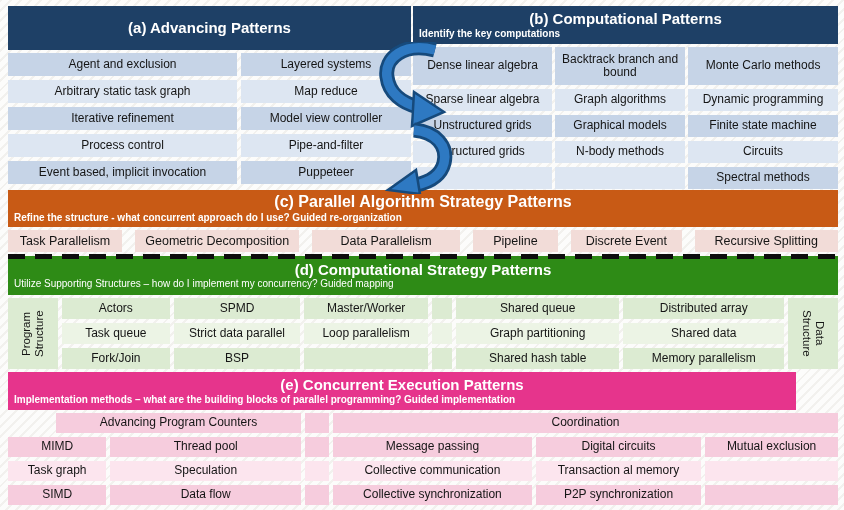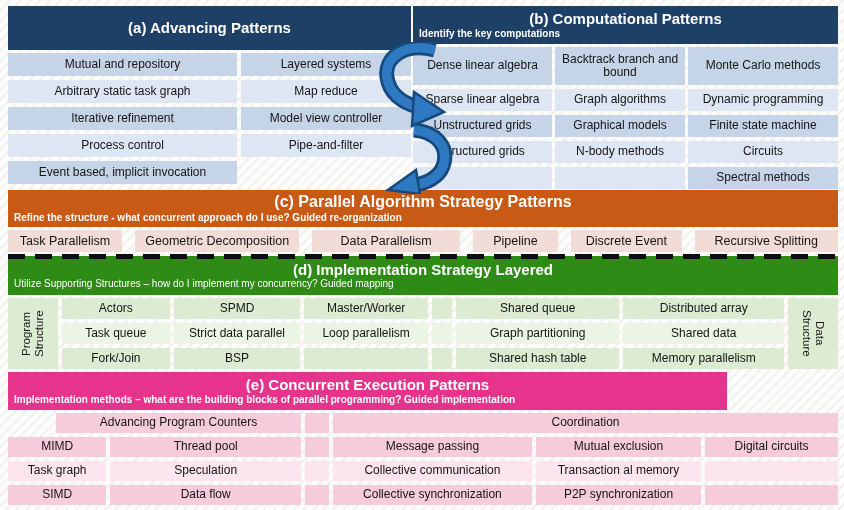--- a/index.html
+++ b/index.html
@@ -52,50 +52,51 @@
 
   #secD{left:8px;top:256px;width:830px;}
   #secD .hdr{height:39px;}
   #secD .hdr .t{font-size:15px;}
   #secD .grid{margin-top:3px;grid-template-columns:50px 108fr 127fr 124fr 20px 164fr 161fr 50px;grid-template-rows:repeat(3,21px);gap:4px;}
   .pl{grid-column:1;grid-row:1/4;}
   .dl{grid-column:8;grid-row:1/4;}
   .vtext{writing-mode:vertical-rl;font-size:11.5px;line-height:1.15;max-height:66px;text-align:center;color:#151515;}
   .vtext.flip{transform:rotate(180deg);}
 
-  #secEh{left:8px;top:372px;width:719px;}
+  #secEh{left:8px;top:372px;width:788px;}
   #secEh .hdr{height:38px;}
   #secEh .hdr .t{font-size:15px;}
   #secEb{left:8px;top:413px;width:830px;}
   #secEb .grid{grid-template-columns:97fr 188fr 24px 196fr 163fr 131fr;grid-template-rows:repeat(4,20px);gap:4px;}
   .ghl{grid-column:1/3;grid-row:1;margin-left:48px;}
   .ghsp{grid-column:3;grid-row:1;}
   .ghr{grid-column:4/7;grid-row:1;}
 
   #arrows{position:absolute;left:378px;top:42px;width:88px;height:152px;z-index:10;pointer-events:none;}
 </style>
 </head>
 <body>
 
 <div id="canvas">
 
   <div class="sec" id="secA">
     <div class="hdr navy">
       <div class="t">(a) Advancing Patterns</div>
     </div>
     <div class="grid">
-      <div class="cell bd">Mutual and repository</div>
+      <div class="cell bd">Agent and exclusion</div>
       <div class="cell bd">Layered systems</div>
       <div class="cell bl">Arbitrary static task graph</div>
       <div class="cell bl">Map reduce</div>
       <div class="cell bd">Iterative refinement</div>
       <div class="cell bd">Model view controller</div>
       <div class="cell bl">Process control</div>
       <div class="cell bl">Pipe-and-filter</div>
       <div class="cell bd">Event based, implicit invocation</div>
+      <div class="cell bd">Puppeteer</div>
     </div>
   </div>
 
   <div class="sec" id="secB">
     <div class="hdr navy">
       <div class="t">(b) Computational Patterns</div>
       <div class="s">Identify the key computations</div>
     </div>
     <div class="grid">
       <div class="cell bd">Dense linear algebra</div>
@@ -137,21 +138,21 @@
       <div class="cell pk">Pipeline</div>
       <div class="cell pk">Discrete Event</div>
       <div class="cell pk">Recursive Splitting</div>
     </div>
   </div>
 
   <div id="dashes"></div>
 
   <div class="sec" id="secD">
     <div class="hdr green">
-      <div class="t">(d) Implementation Strategy Layered</div>
+      <div class="t">(d) Computational Strategy Patterns</div>
       <div class="s s-normal">Utilize Supporting Structures – how do I implement my concurrency? Guided mapping</div>
     </div>
     <div class="grid">
       <div class="cell gd pl">
           <span class="vtext flip">Program Structure</span>
         </div>
       <div class="cell gd dl">
           <span class="vtext">Data Structure</span>
         </div>
       <div class="cell gd">Actors</div>
@@ -184,22 +185,22 @@
   <div class="sec" id="secEb">
     <div class="grid">
       <div class="cell rd ghl">Advancing Program Counters</div>
       <div class="cell rd ghsp"></div>
       <div class="cell rd ghr">Coordination</div>
 
       <div class="cell rd">MIMD</div>
       <div class="cell rd">Thread pool</div>
       <div class="cell rd"></div>
       <div class="cell rd">Message passing</div>
+      <div class="cell rd">Digital circuits</div>
       <div class="cell rd">Mutual exclusion</div>
-      <div class="cell rd">Digital circuits</div>
 
       <div class="cell rl">Task graph</div>
       <div class="cell rl">Speculation</div>
       <div class="cell rl"></div>
       <div class="cell rl">Collective communication</div>
       <div class="cell rl">Transaction al memory</div>
       <div class="cell rl"></div>
 
       <div class="cell rd">SIMD</div>
       <div class="cell rd">Data flow</div>

